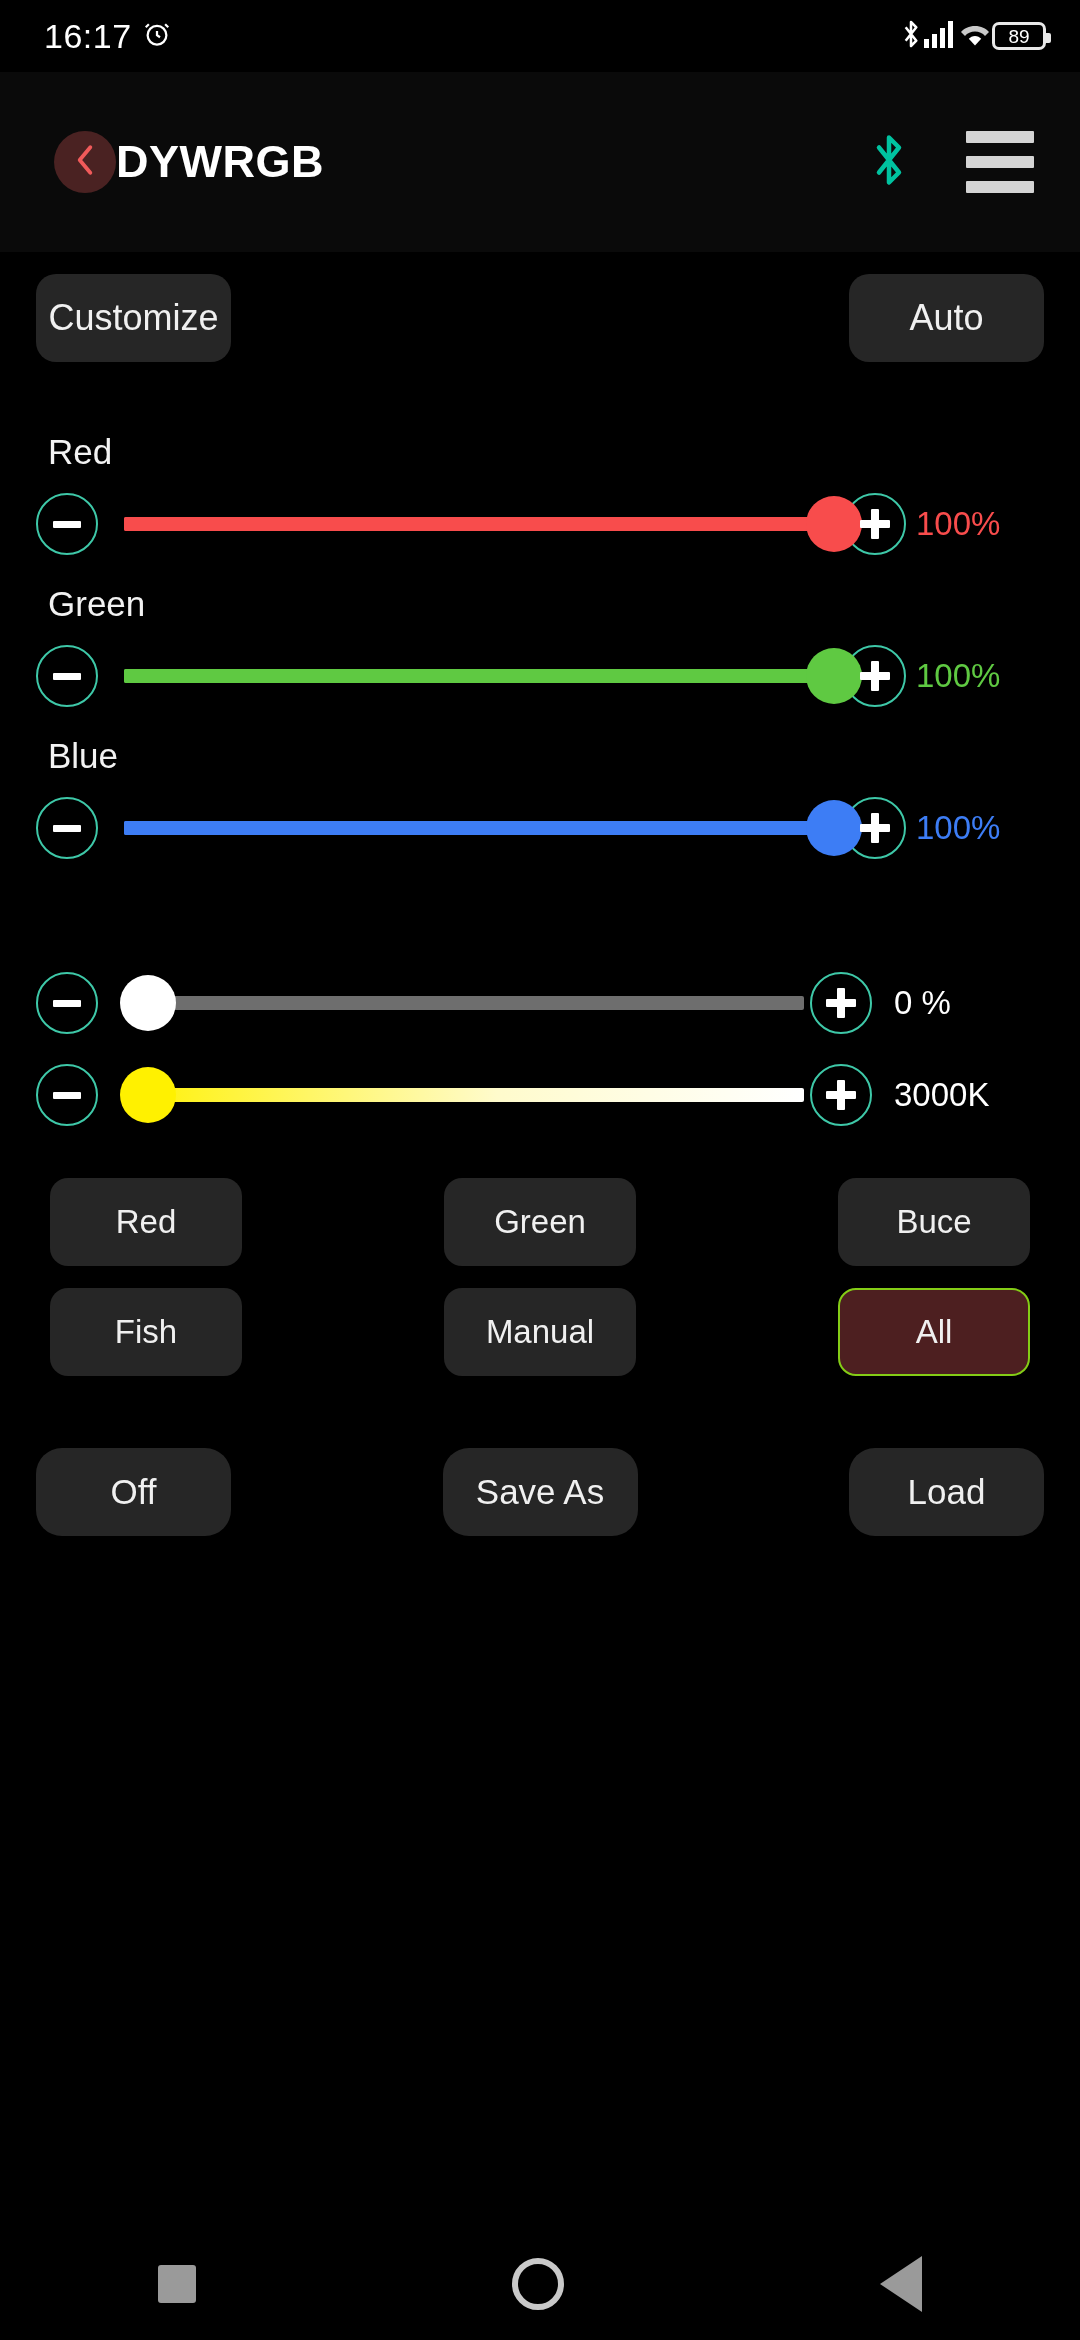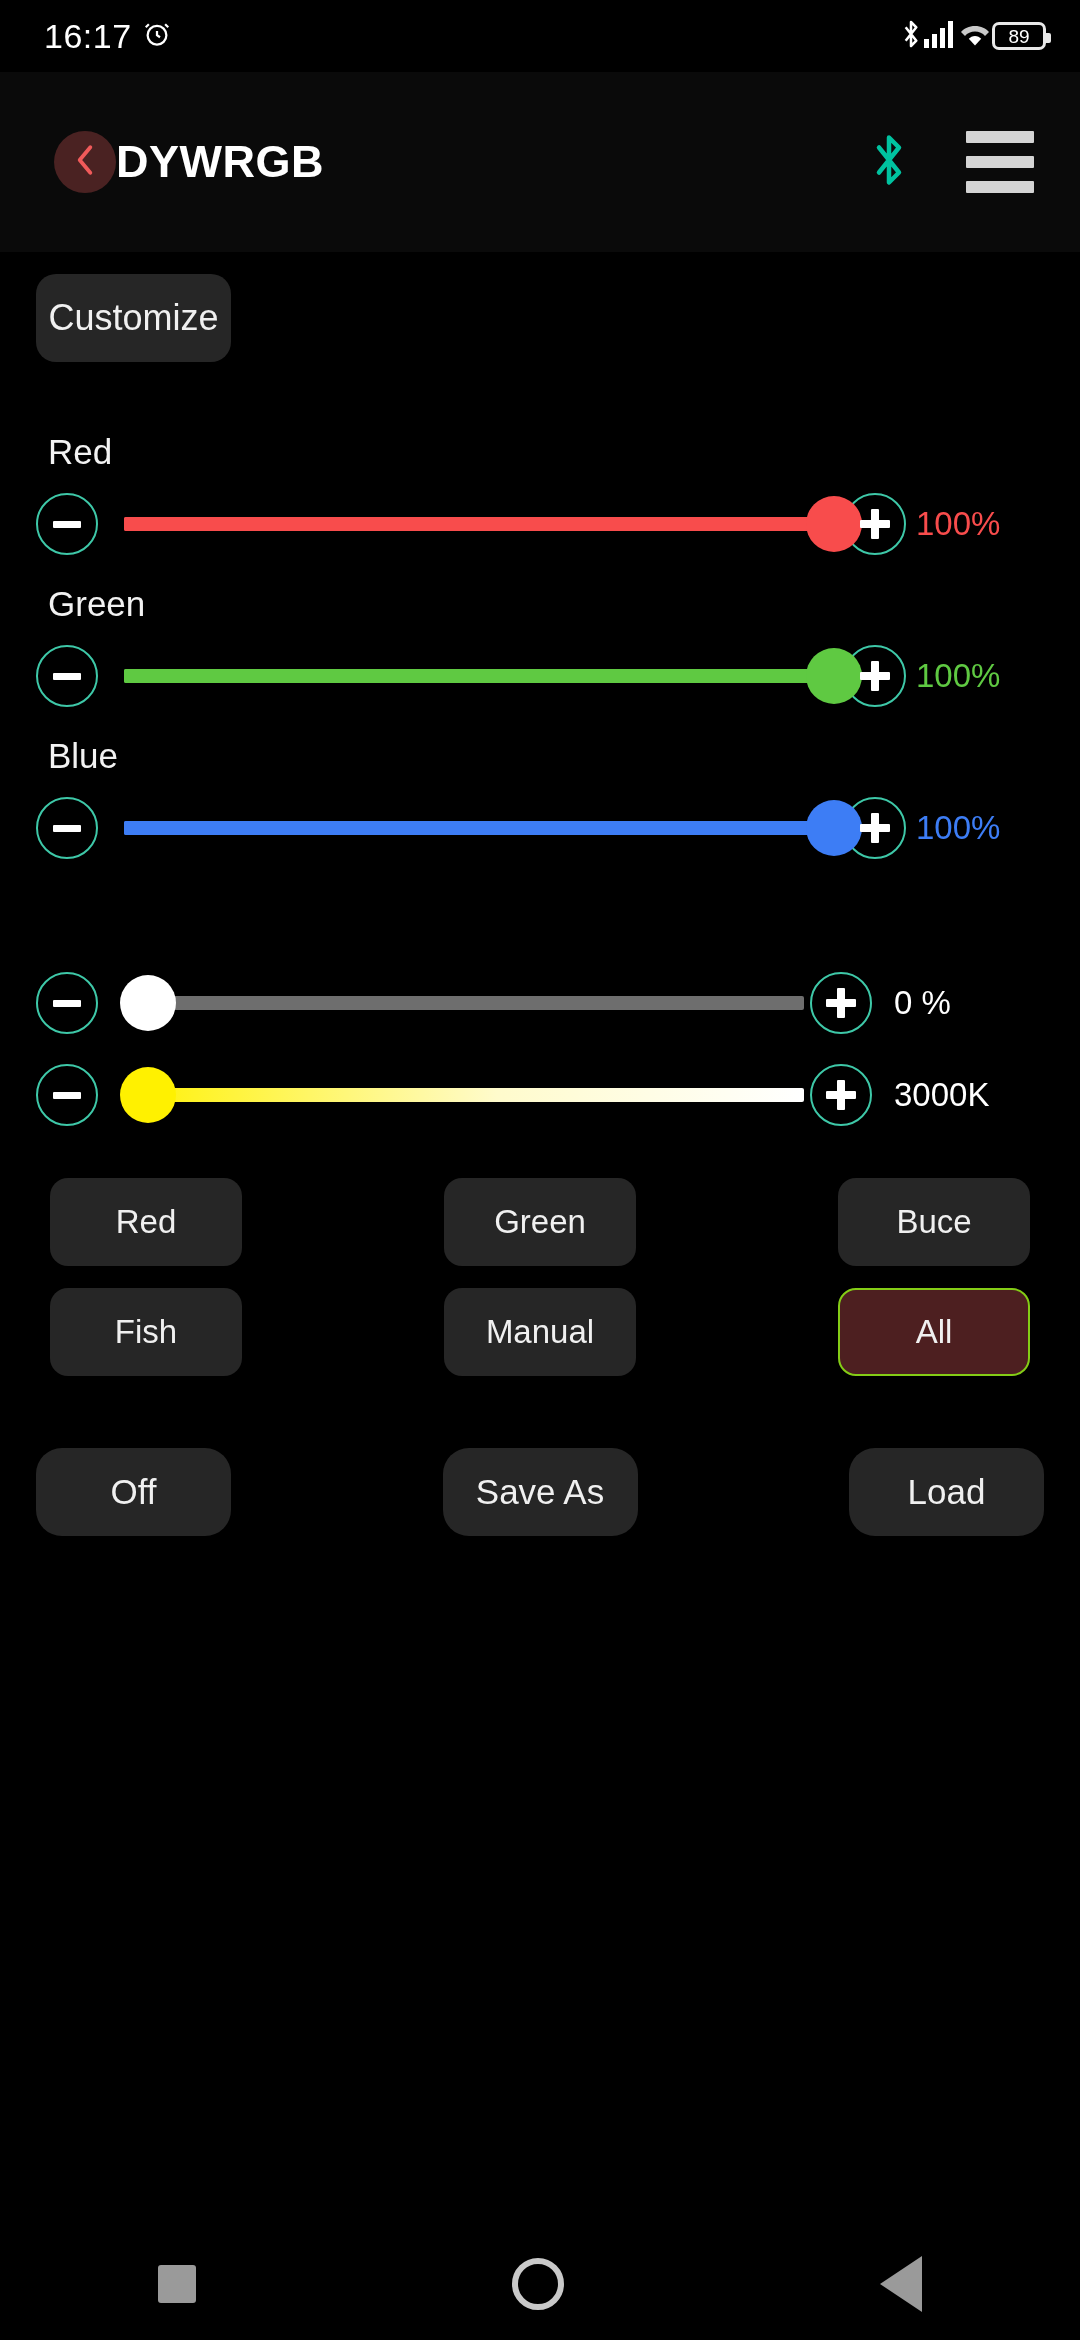--- a/index.html
+++ b/index.html
@@ -396,20 +396,21 @@
   </div>
   <div class="hamburger">
     <span></span>
     <span></span>
     <span></span>
   </div>
 </div>
 
 <div class="tabs">
   <div class="tab">Customize</div>
+  <div class="tab">Auto</div>
 </div>
 
 <div class="rgb-section">
 
   <div class="slider-block">
     <div class="slider-label">Red</div>
     <div class="slider-row">
       <div class="step-btn">
         <span class="bar-h"></span>
       </div>

